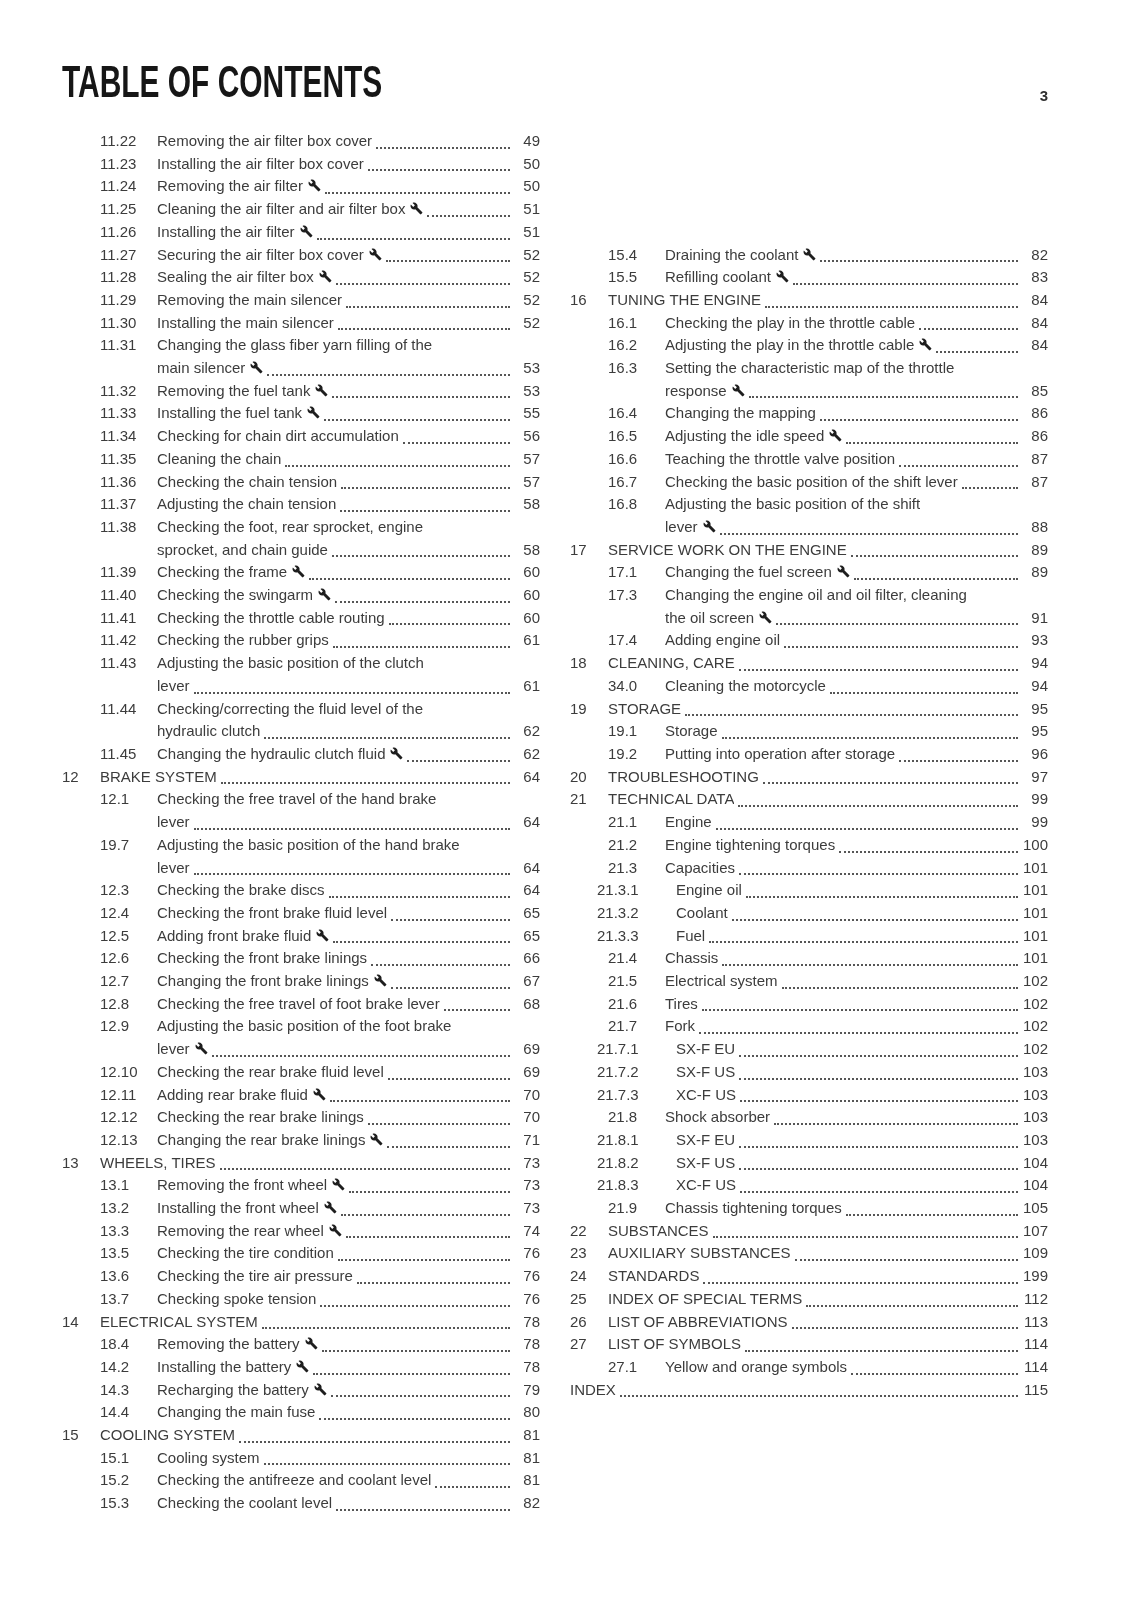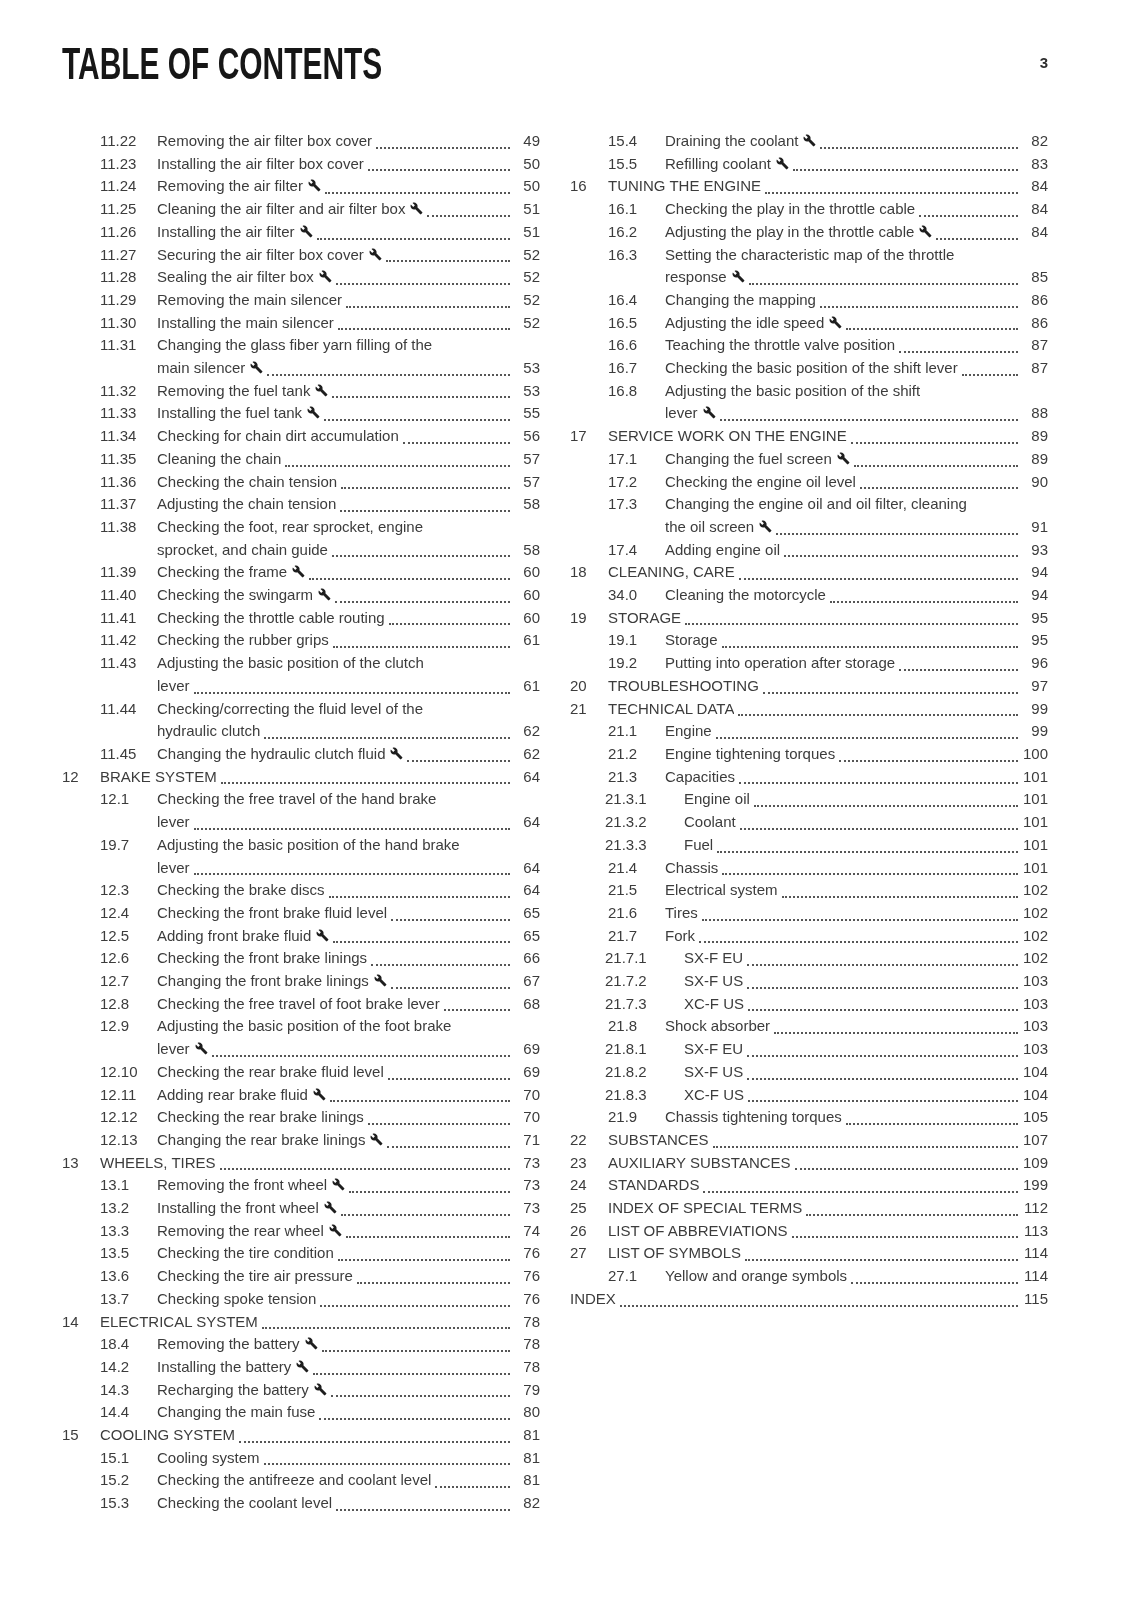--- a/index.html
+++ b/index.html
@@ -10,21 +10,21 @@
     position:relative;
     box-sizing:border-box;
   }
   .page{
     padding:40px 82px 0 62px;
     box-sizing:border-box;
   }
   .header{
     display:flex;
     justify-content:space-between;
-    align-items:flex-start;
+    align-items:flex-end;
     height:64px;
   }
   .title{
     font-size:44px;
     font-weight:800;
     color:#161616;
     letter-spacing:0px;
     transform:scaleX(0.68);
     transform-origin:left top;
     white-space:nowrap;
@@ -34,36 +34,37 @@
   .pagenum{
     font-size:15px;
     font-weight:700;
     color:#2e2e2e;
     margin-top:14px;
   }
   .columns{
     display:flex;
     gap:30px;
     margin-top:26px;
+    align-items:center;
   }
   .col{
     width:478px;
     flex:none;
   }
   .toc-row{
     display:flex;
     align-items:baseline;
     font-size:15px;
     line-height:22.7px;
     color:#3c3c3c;
   }
   .toc-row .num{flex:none;}
   .lvl0 > .num{width:38px;}
   .lvl1 > .num{margin-left:38px;width:57px;}
-  .lvl2 > .num{margin-left:35px;width:79px;}
+  .lvl2 > .num{margin-left:27px;width:79px;}
   .sp1{flex:none;width:95px;}
   .lbl{
     flex:0 1 auto;
     white-space:nowrap;
     overflow:hidden;
   }
   .dots{
     flex:1 1 10px;
     min-width:10px;
     height:0;
@@ -586,26 +587,20 @@
         </div>
         <div class="toc-row lvl1">
           <span class="num">17.1</span>
           <span class="lbl">Changing the fuel screen<span class="wrench"><svg viewBox="0 0 24 24">
                 <path d="M22.7 19l-9.1-9.1c.9-2.3.4-5-1.5-6.9-2-2-5-2.4-7.4-1.3L9 6 6 9 1.6 4.7C.4 7.1.9 10.1 2.9 12.1c1.9 1.9 4.6 2.4 6.9 1.5l9.1 9.1c.4.4 1 .4 1.4 0l2.3-2.3c.5-.4.5-1.1.1-1.4z"></path>
               </svg></span></span>
           <span class="dots"></span>
           <span class="pg">89</span>
         </div>
         <div class="toc-row lvl1">
-          <span class="num">17.2</span>
-          <span class="lbl">Checking the engine oil level</span>
-          <span class="dots"></span>
-          <span class="pg">90</span>
-        </div>
-        <div class="toc-row lvl1">
           <span class="num">17.3</span>
           <span class="lbl">Changing the engine oil and oil filter, cleaning</span>
         </div>
         <div class="toc-row lvl1">
           <span class="sp1"></span>
           <span class="lbl">the oil screen<span class="wrench"><svg viewBox="0 0 24 24">
                 <path d="M22.7 19l-9.1-9.1c.9-2.3.4-5-1.5-6.9-2-2-5-2.4-7.4-1.3L9 6 6 9 1.6 4.7C.4 7.1.9 10.1 2.9 12.1c1.9 1.9 4.6 2.4 6.9 1.5l9.1 9.1c.4.4 1 .4 1.4 0l2.3-2.3c.5-.4.5-1.1.1-1.4z"></path>
               </svg></span></span>
           <span class="dots"></span>
           <span class="pg">91</span>

